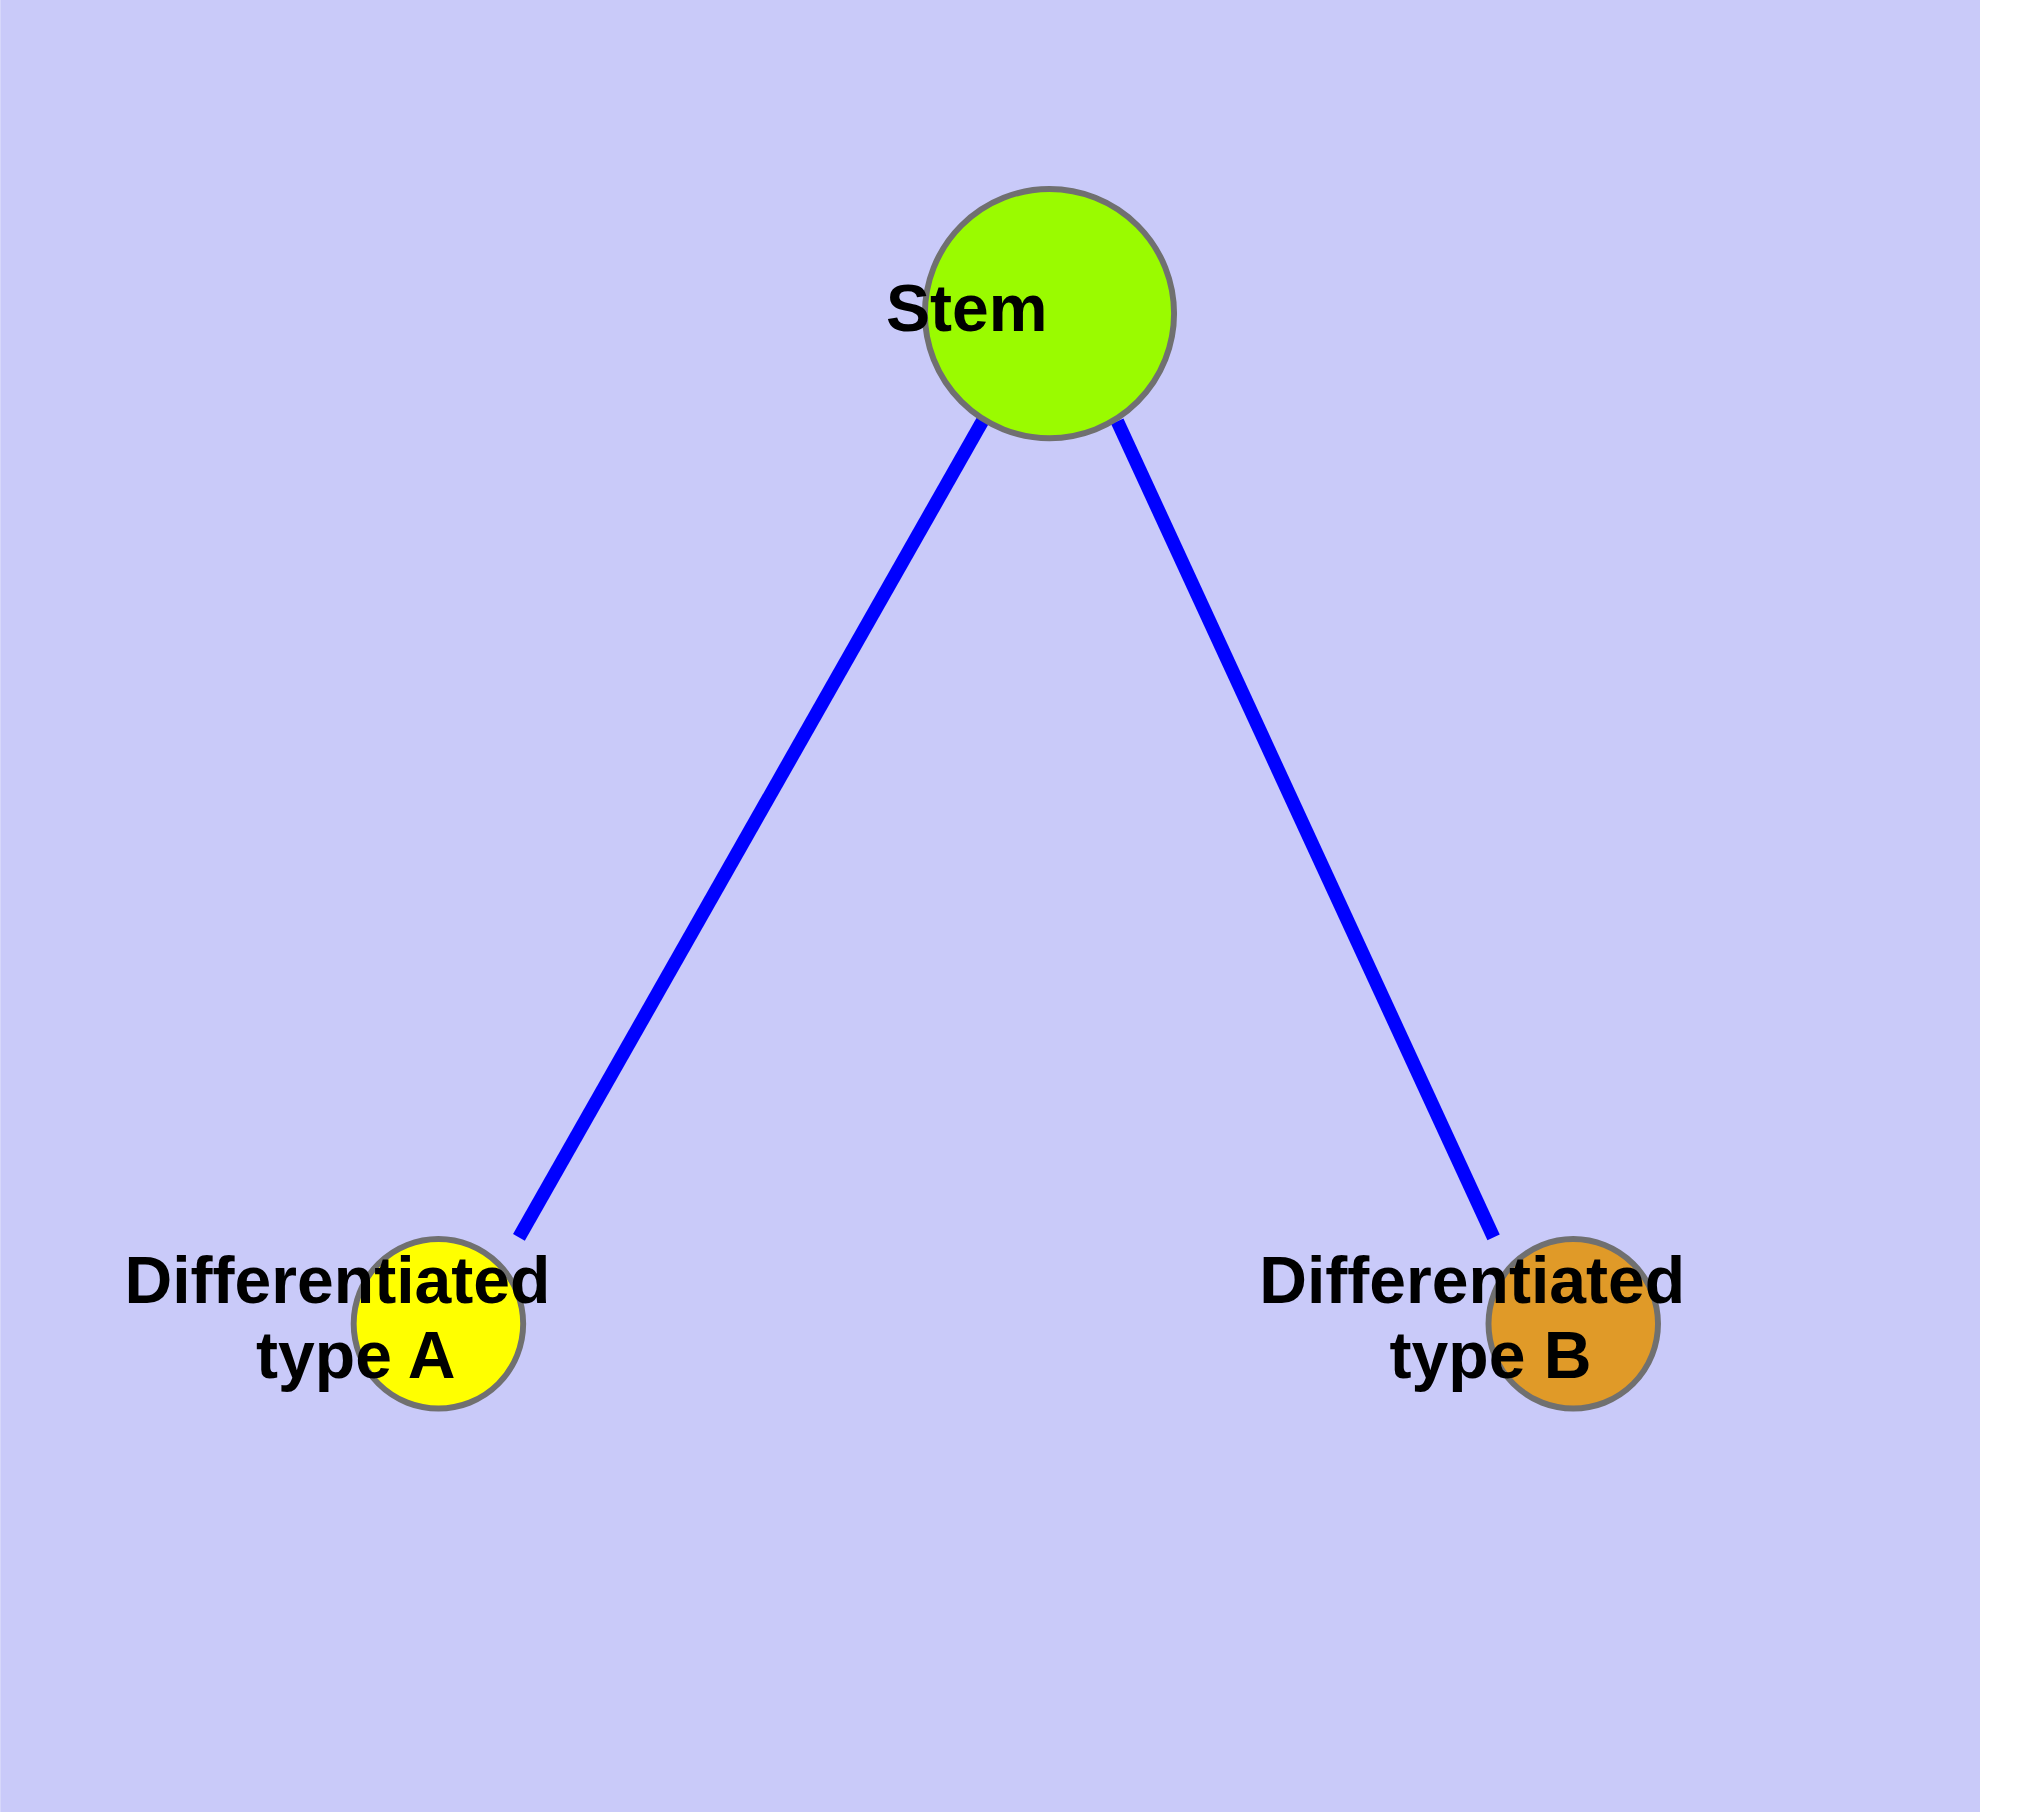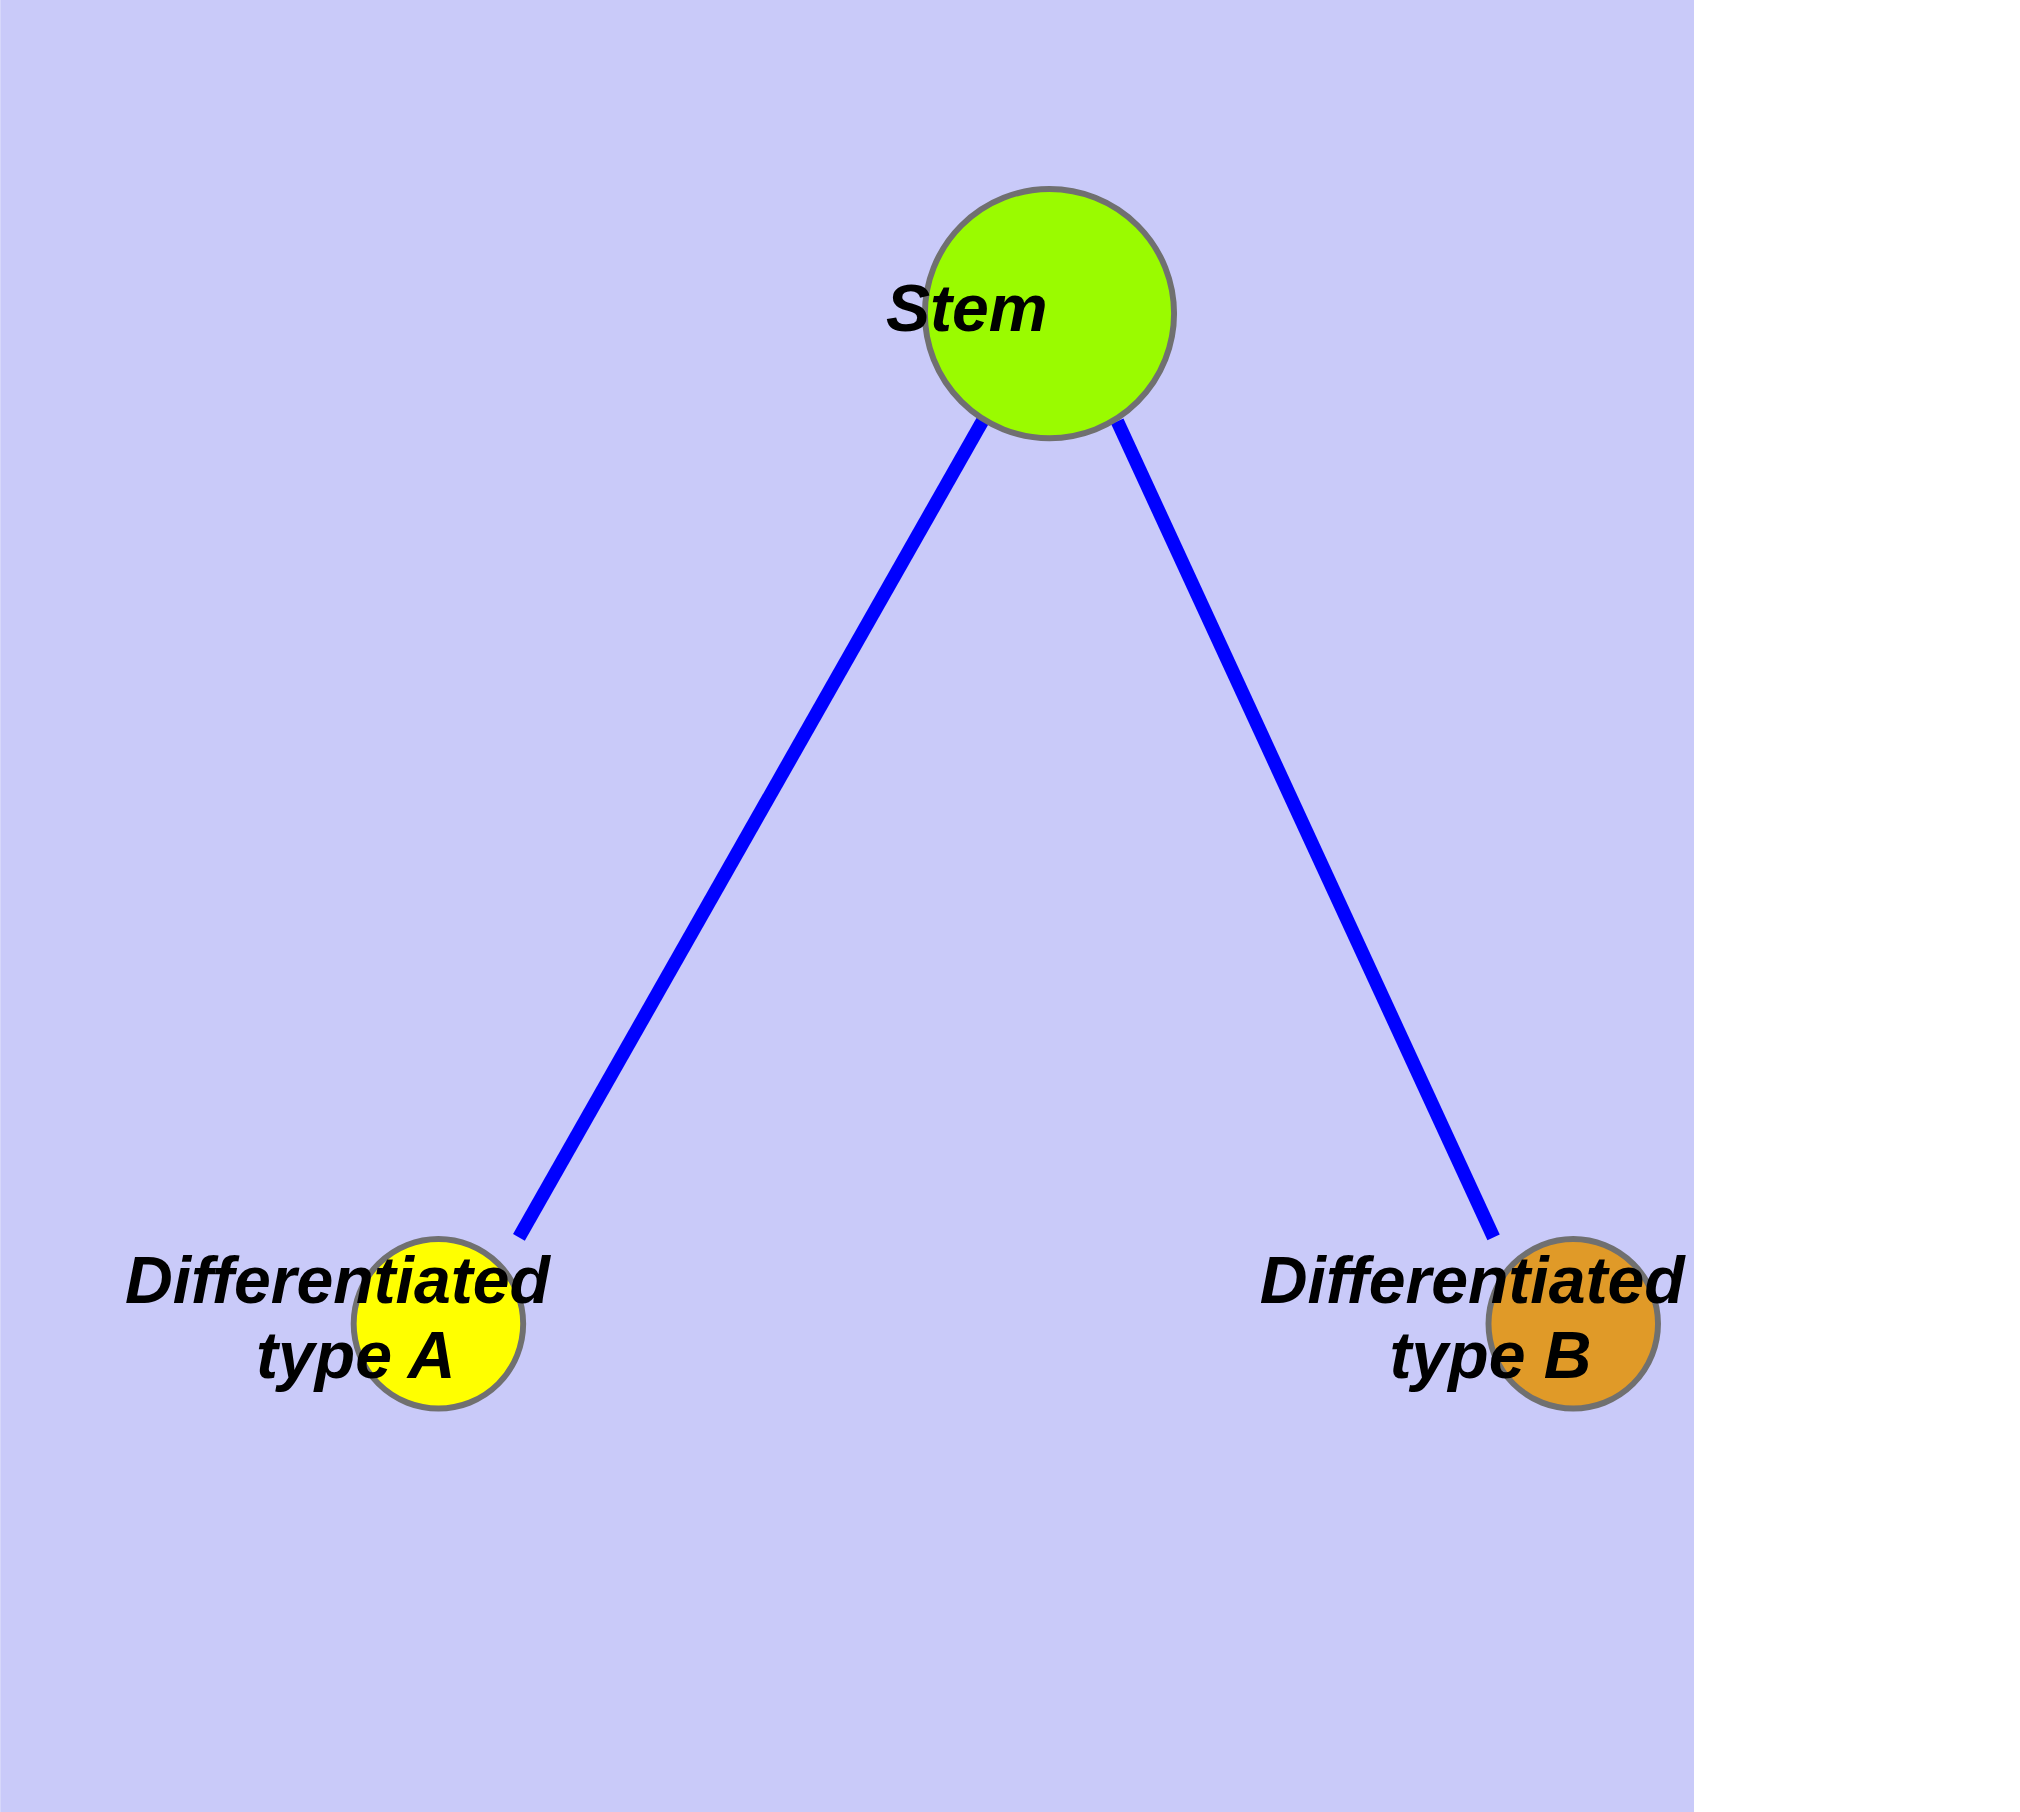--- a/index.html
+++ b/index.html
@@ -3,25 +3,24 @@
 <meta charset="utf-8">
 <title>Cell Differentiation Graph</title>
 <style>
   html, body {
     margin: 0;
     padding: 0;
     background: #ffffff;
   }
   #canvas {
     position: relative;
-    width: 1694px;
+    width: 1980px;
     height: 1812px;
     overflow: hidden;
     font-family: "Liberation Sans", "DejaVu Sans", sans-serif;
-    font-style: italic;
   }
   #graph-svg {
     position: absolute;
     top: 0;
     left: 0;
     width: 2021px;
     height: 1812px;
     display: block;
   }
   .node-label {

